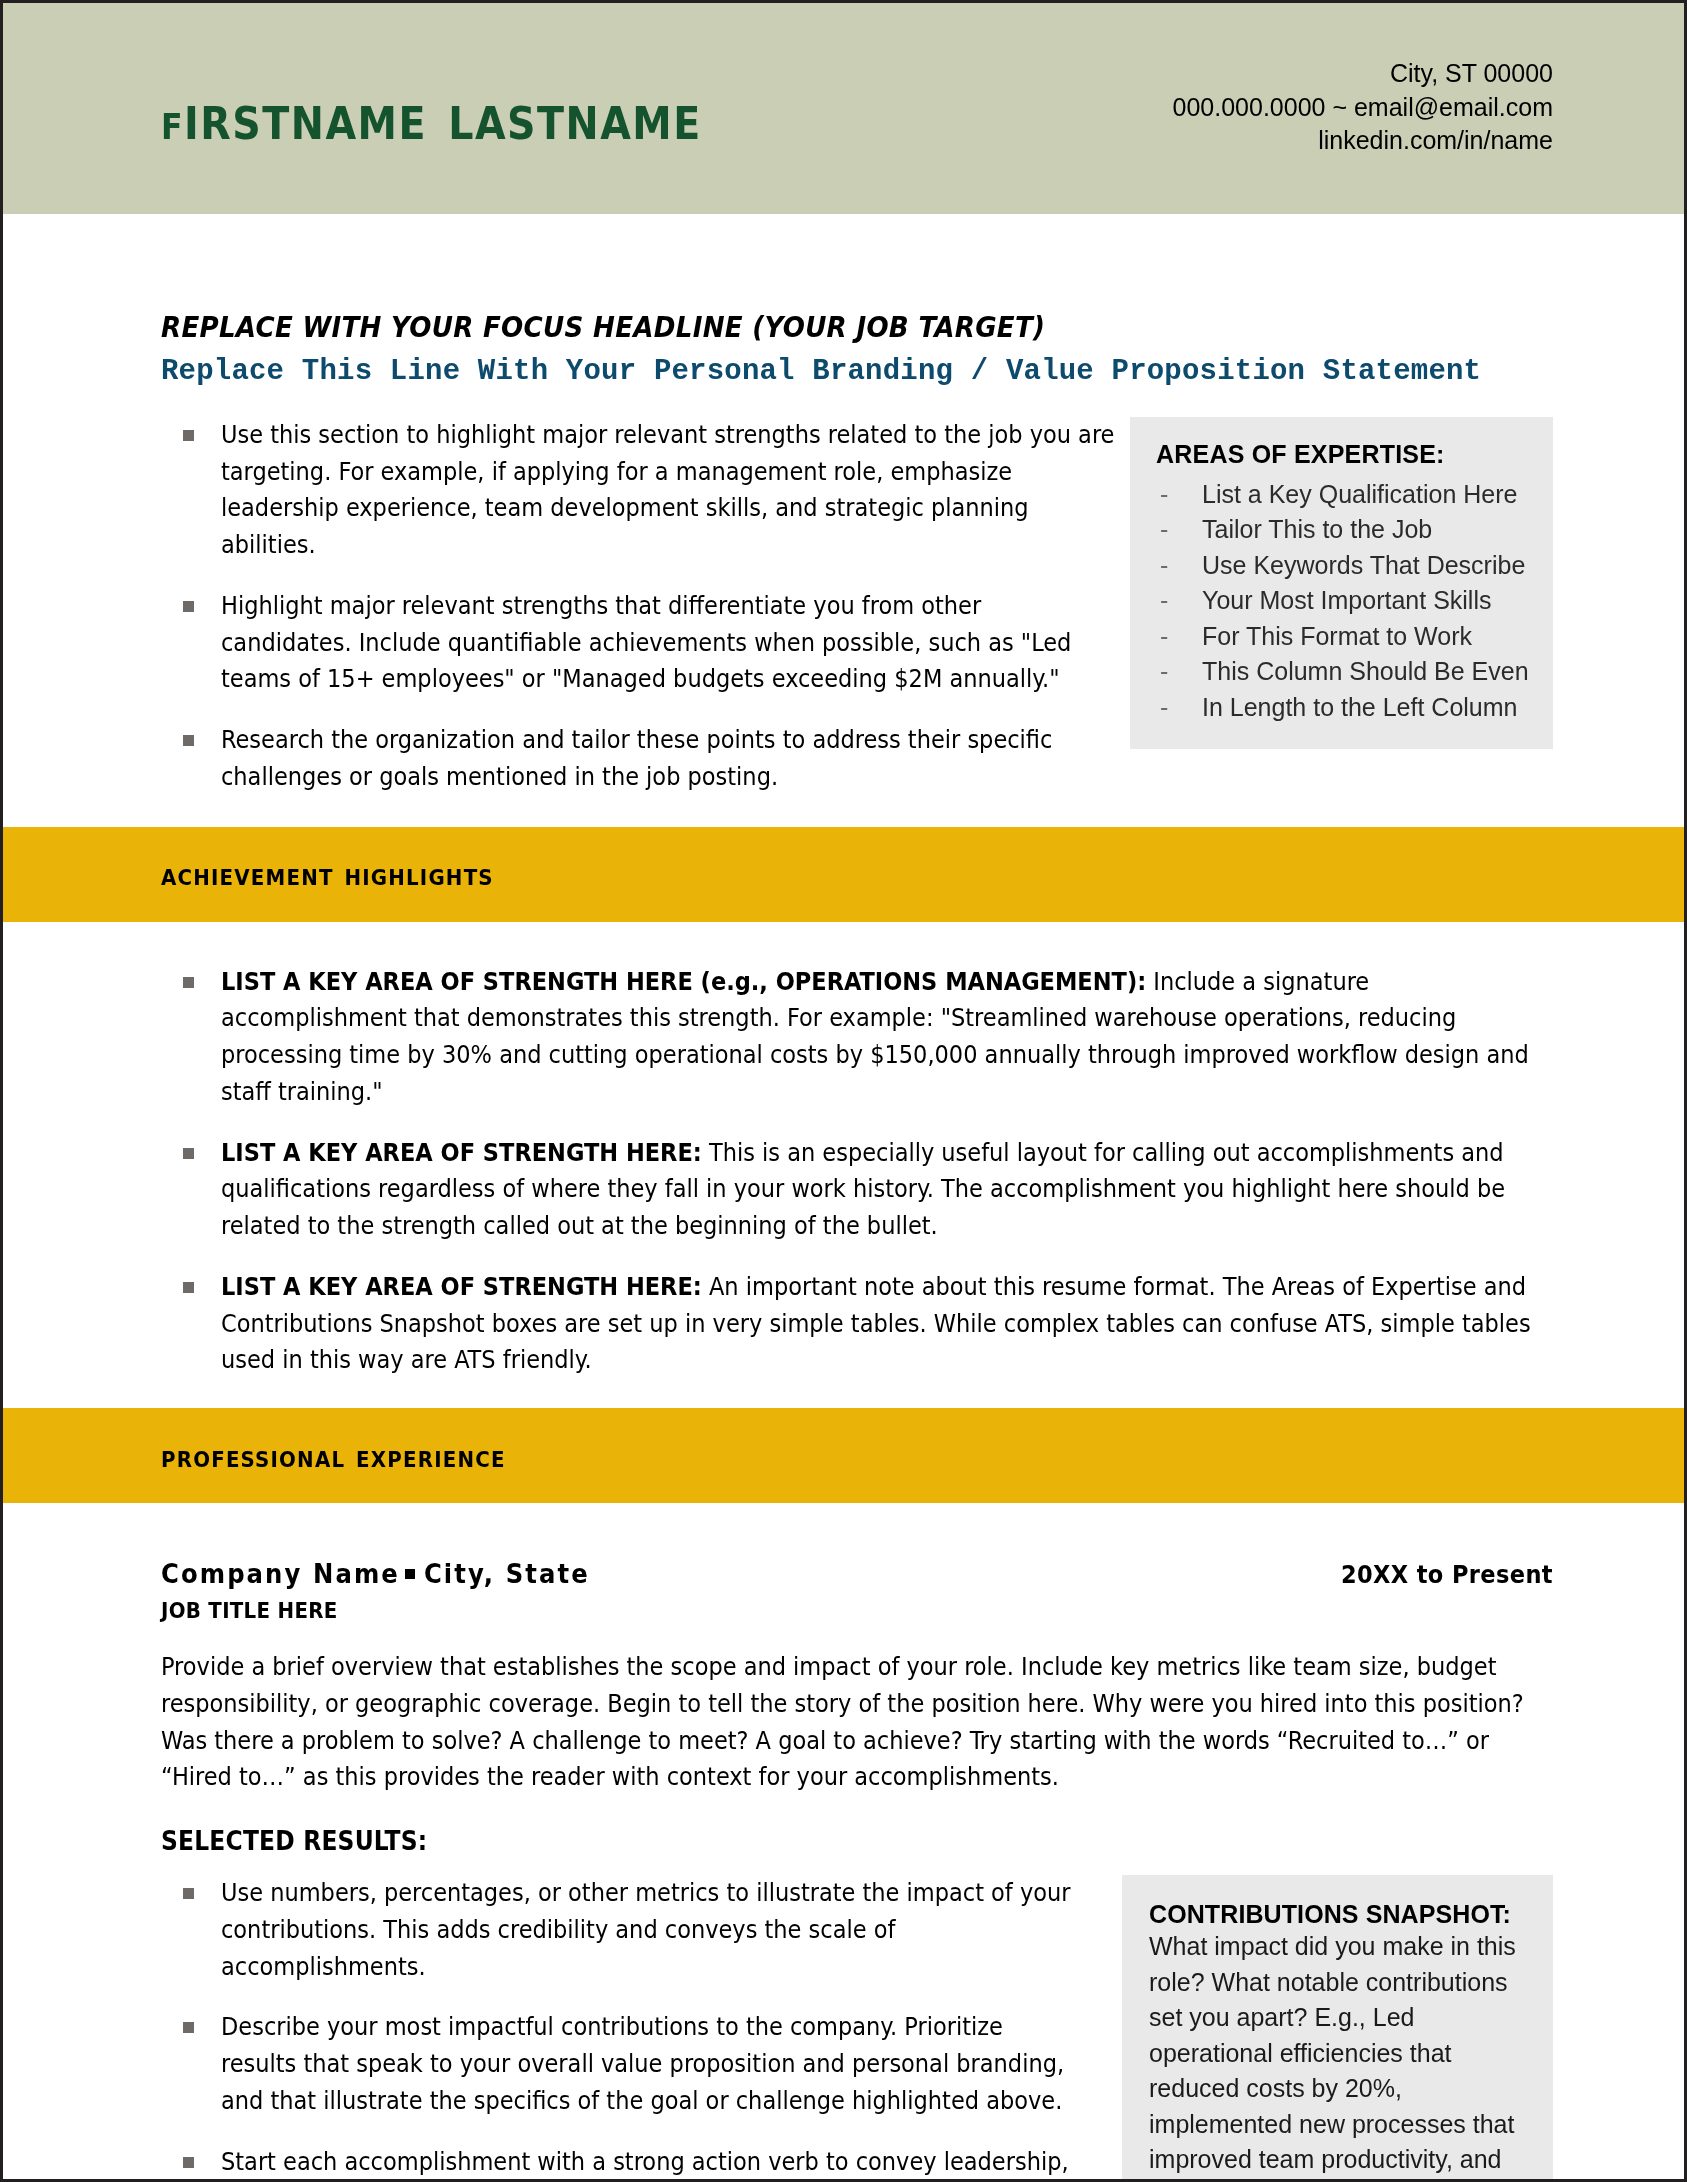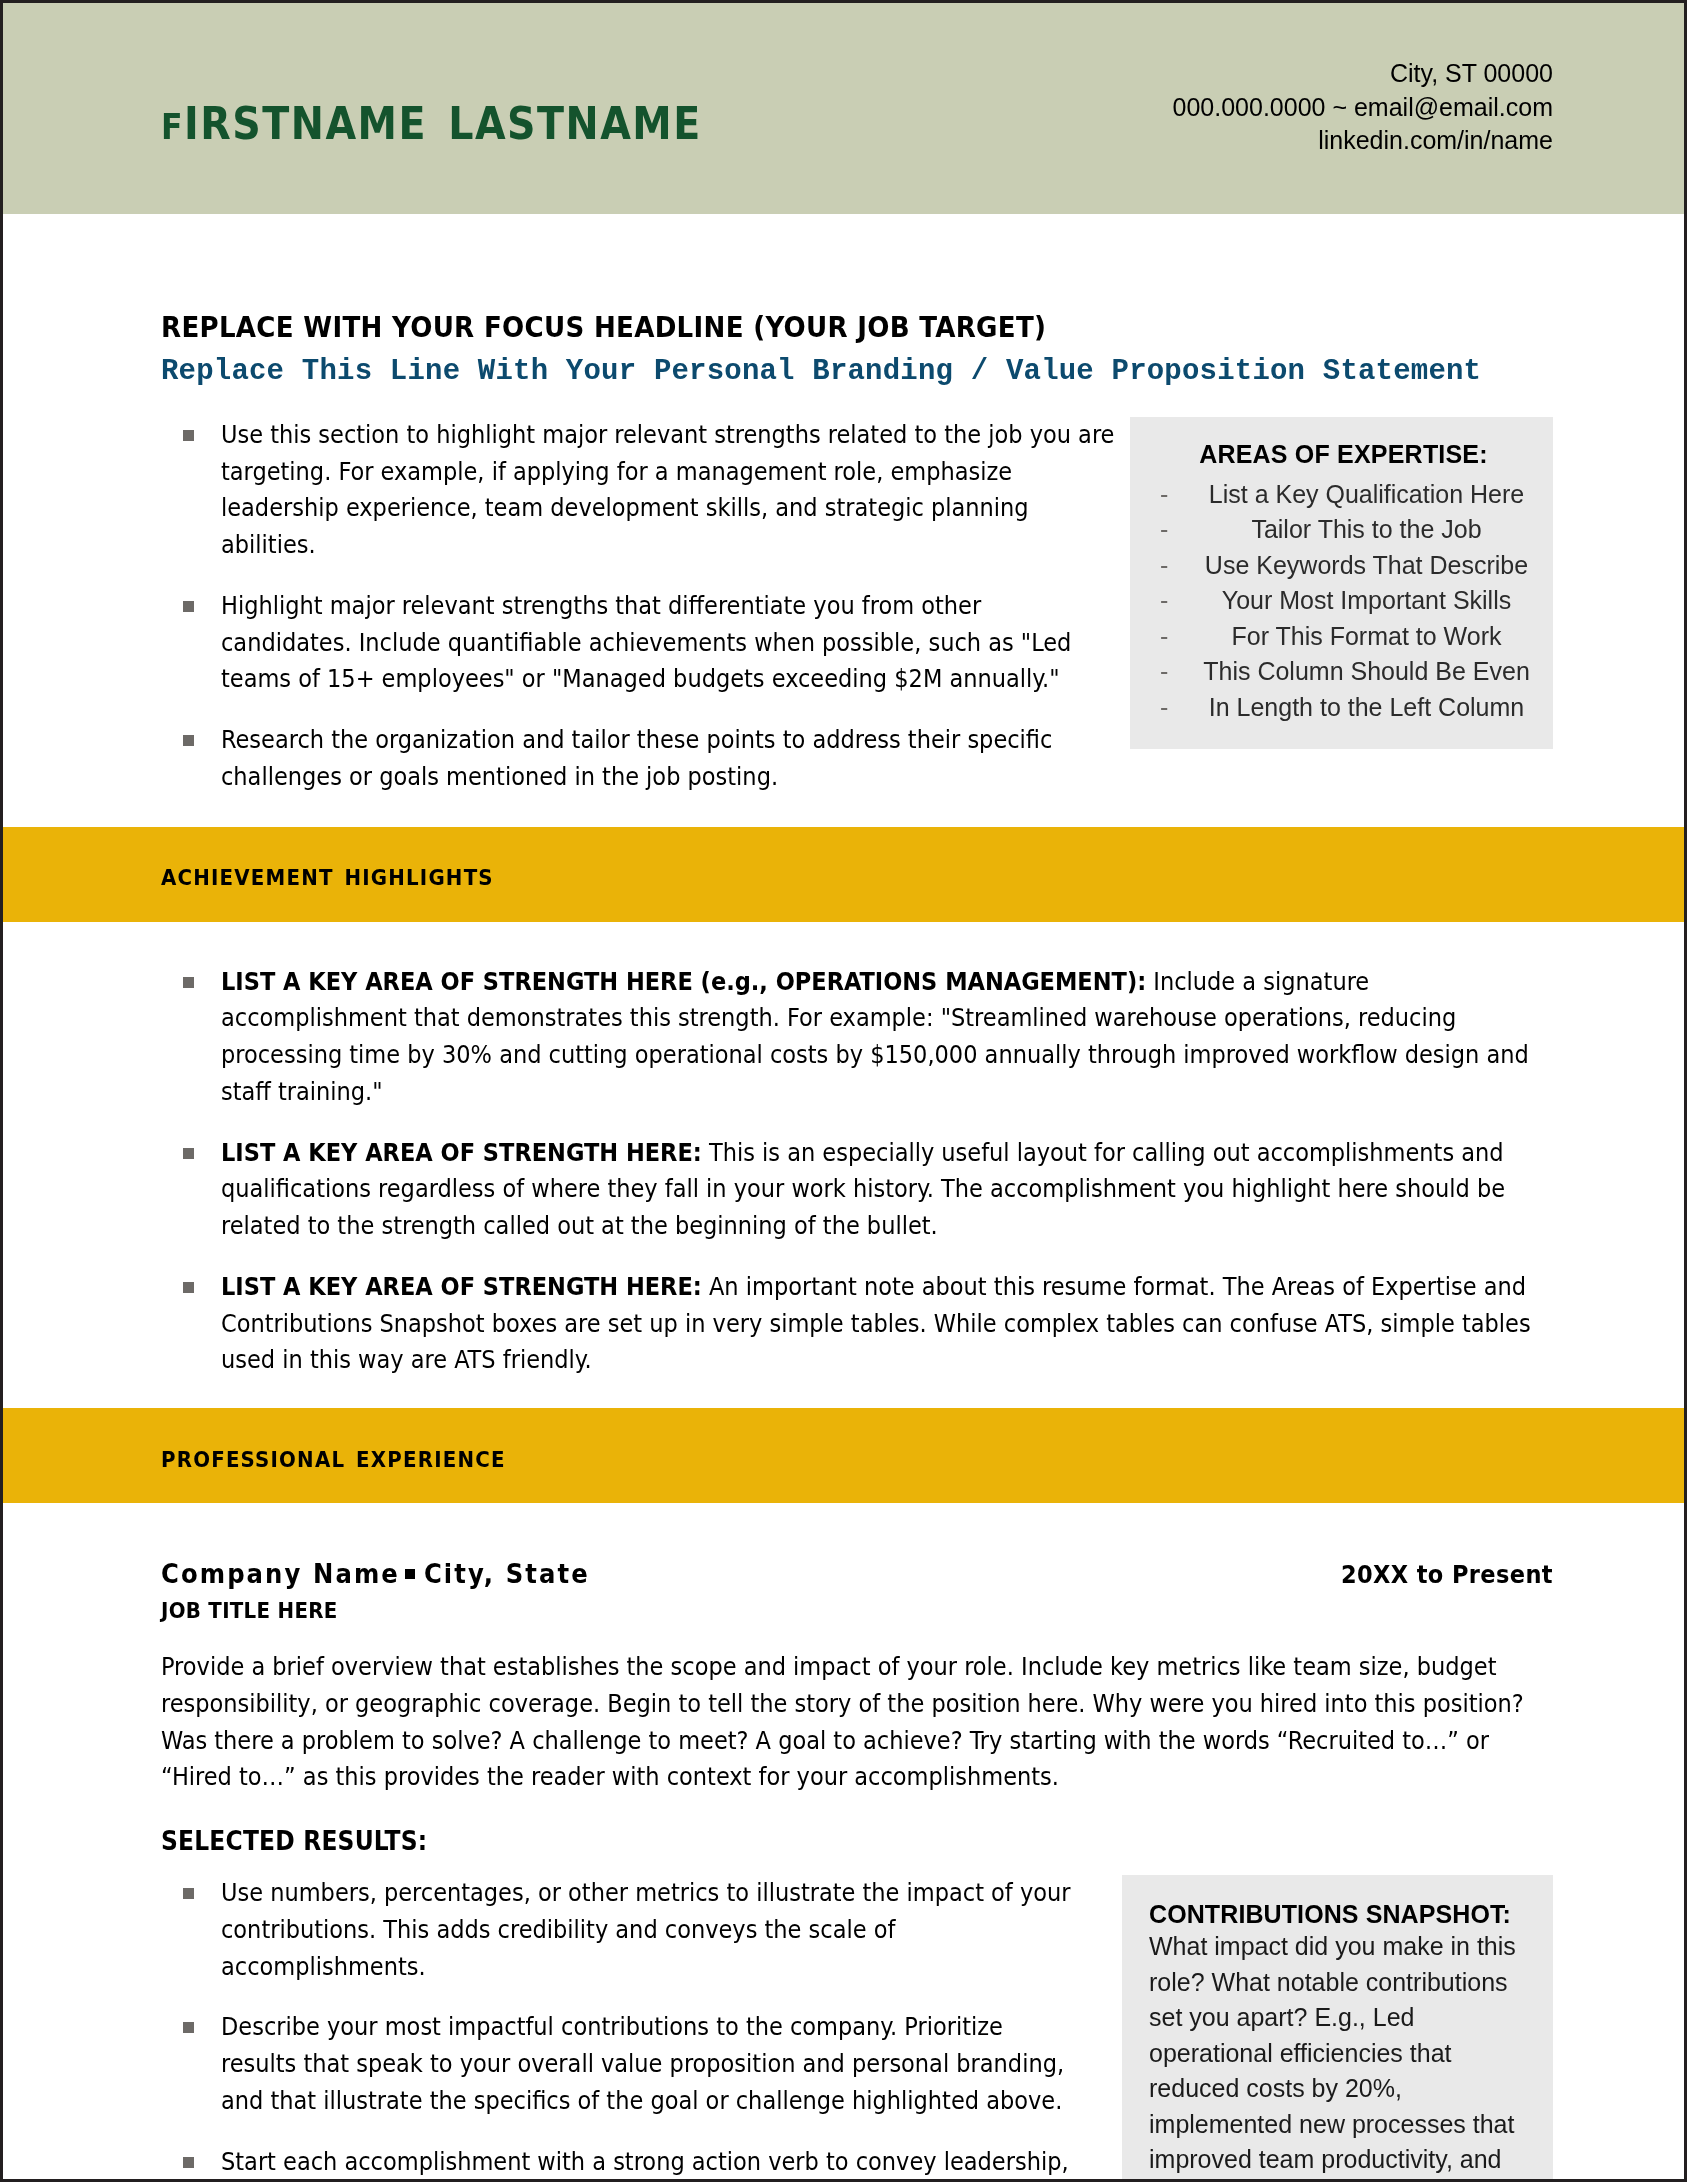--- a/index.html
+++ b/index.html
@@ -80,39 +80,40 @@
   }
 
   .headline-block { padding-top: 96px; }
   .headline {
     font-family: "DejaVu Sans Condensed", "Liberation Sans Narrow", "Liberation Sans", sans-serif;
     font-weight: bold;
     font-size: 29px;
     letter-spacing: 0.3px;
     line-height: 1.2;
     color: #000;
+    font-style: italic;
   }
   .subheadline {
     font-family: Liberation Mono, monospace;
     font-weight: bold;
     font-size: 29px;
     letter-spacing: 0.2px;
     line-height: 1.35;
     margin-top: 7px;
     color: #0c4a6e;
   }
 
   
   .summary-row {
     display: flex;
     align-items: flex-start;
     margin-top: 26px;
   }
   .summary-left { width: 955px; flex: none; }
-  .summary-right { flex: 1; padding-left: 14px; text-align: center; }
+  .summary-right { flex: 1; padding-left: 14px; }
 
   ul.sq {
     list-style: none;
     margin: 0;
     padding: 0;
   }
   ul.sq > li {
     position: relative;
     padding-left: 60px;
     margin-bottom: 24px;

